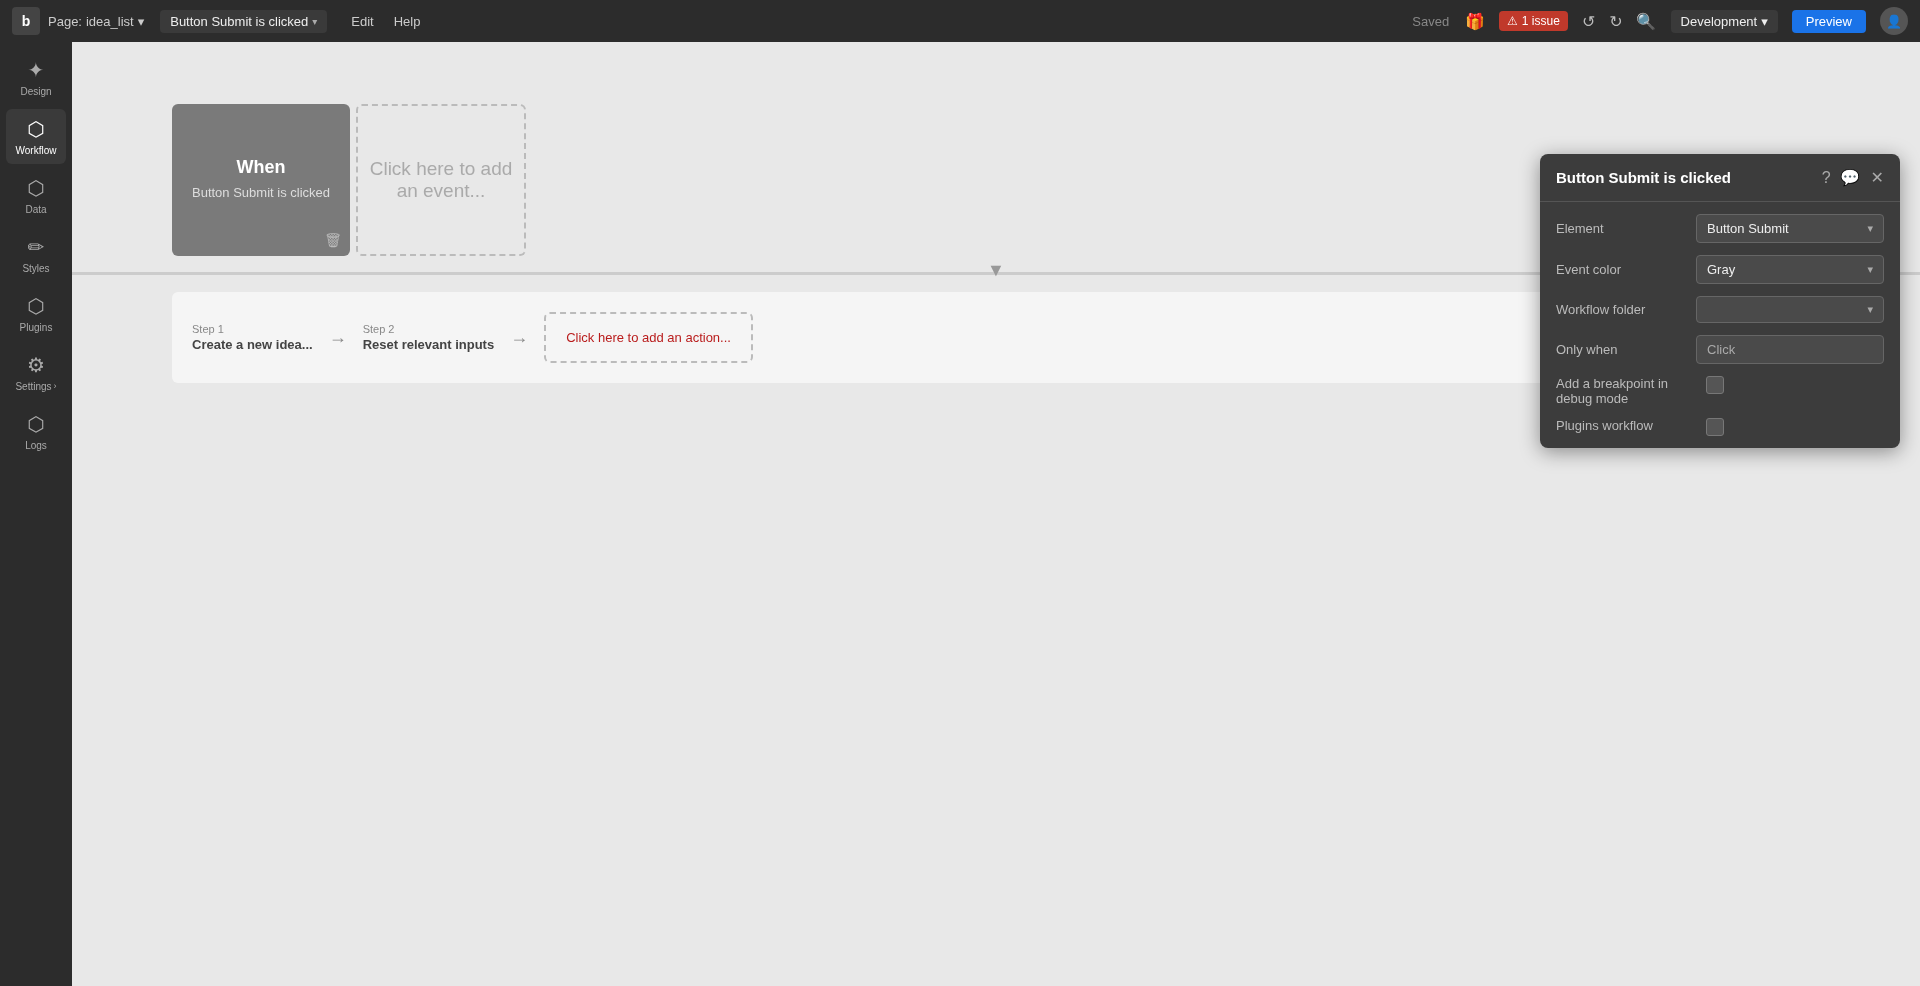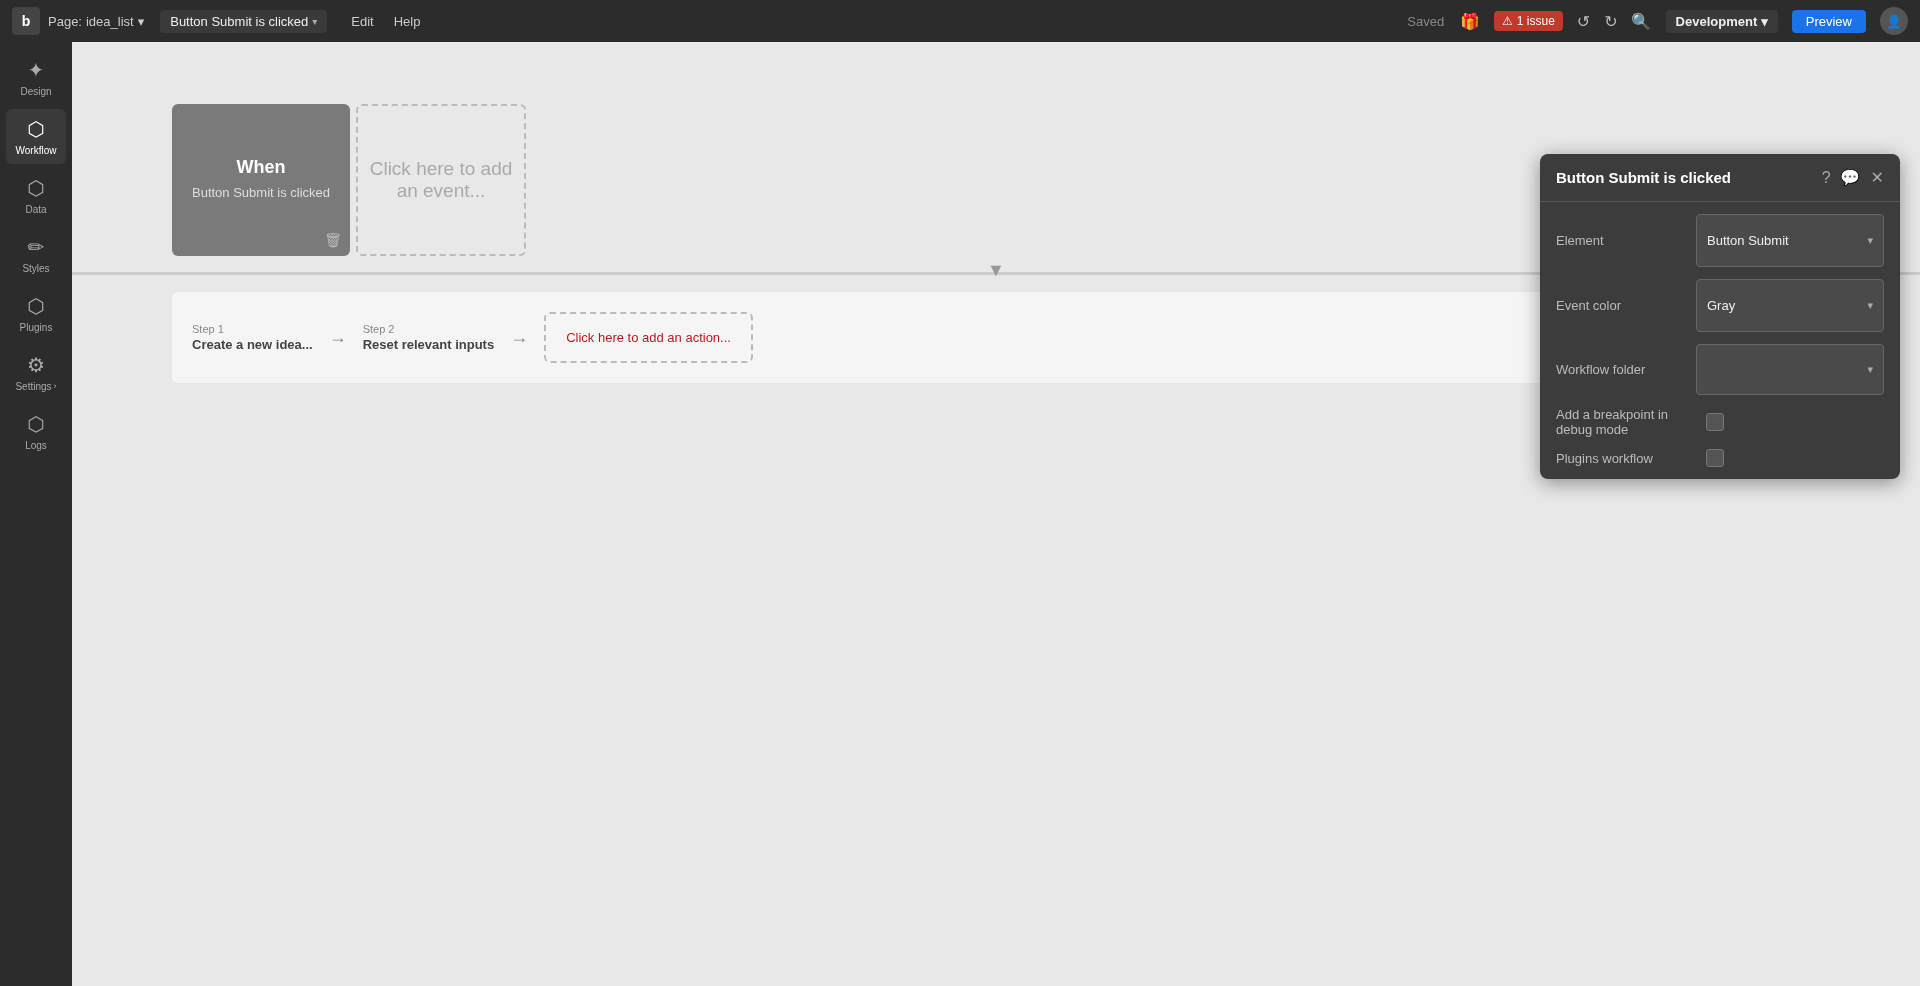--- a/index.html
+++ b/index.html
@@ -42,21 +42,21 @@
     .topbar-right { display: flex; align-items: center; gap: 14px; }
     .topbar-right .icon-btn { color: #bbb; font-size: 16px; cursor: pointer; background: none; border: none; }
     .issue-badge {
       display: flex; align-items: center; gap: 4px;
       background: #c0392b; padding: 3px 8px; border-radius: 4px;
       color: #fff; font-size: 12px; cursor: pointer;
     }
     .dev-btn {
       display: flex; align-items: center; gap: 4px;
       background: #3a3a3a; padding: 4px 10px; border-radius: 4px;
-      color: #eee; font-size: 13px; cursor: pointer; font-weight: bold;
+      color: #eee; font-size: 13px; cursor: pointer;
     }
     .preview-btn {
       background: #1a73e8; padding: 4px 14px; border-radius: 4px;
       color: #fff; font-size: 13px; cursor: pointer; border: none;
     }
     .user-avatar {
       width: 28px; height: 28px; border-radius: 50%;
       background: #555; display: flex; align-items: center; justify-content: center;
       color: #ccc; font-size: 13px;
     }
@@ -198,37 +198,37 @@
     .panel-header-icons span { color: #aaa; font-size: 16px; cursor: pointer; }
     .panel-body { padding: 12px 16px; display: flex; flex-direction: column; gap: 12px; }
     .panel-row {
       display: flex; align-items: center;
     }
     .panel-label { width: 140px; color: #bbb; font-size: 13px; flex-shrink: 0; }
     .panel-control {
       flex: 1;
       background: #4a4a4a;
       border-radius: 4px;
-      padding: 18px 10px;
+      padding: 6px 10px;
       display: flex; align-items: center; justify-content: space-between;
       color: #eee; font-size: 13px; cursor: pointer;
       border: 1px solid #666;
     }
     .panel-control .chevron { color: #aaa; font-size: 11px; }
     .panel-input {
       flex: 1;
       background: #4a4a4a;
       border-radius: 4px;
       padding: 6px 10px;
       color: #aaa; font-size: 13px;
       border: 1px solid #666;
       cursor: pointer;
     }
     .panel-checkbox-row {
-      display: flex; align-items: center; gap: 10px;
+      display: flex; align-items: flex-start; gap: 10px;
     }
     .panel-checkbox {
       width: 18px; height: 18px;
       background: #555; border-radius: 3px;
       border: 1px solid #777;
       flex-shrink: 0;
       display: flex; align-items: center; justify-content: center;
       cursor: pointer;
     }
   </style>
@@ -366,20 +366,26 @@
         </div>
 
         <div class="panel-row">
           <span class="panel-label">Workflow folder</span>
           <div class="panel-control">
             <span></span>
             <span class="chevron">▾</span>
           </div>
         </div>
 
+        <div class="panel-row">
+          <span class="panel-label">Only when</span>
+          <div class="panel-input">
+            <span>Click</span>
+          </div>
+        </div>
 
         <div class="panel-row panel-checkbox-row">
           <span class="panel-label">Add a breakpoint in debug mode</span>
           <div class="panel-checkbox"></div>
         </div>
 
         <div class="panel-row panel-checkbox-row">
           <span class="panel-label">Plugins workflow</span>
           <div class="panel-checkbox"></div>
         </div>

